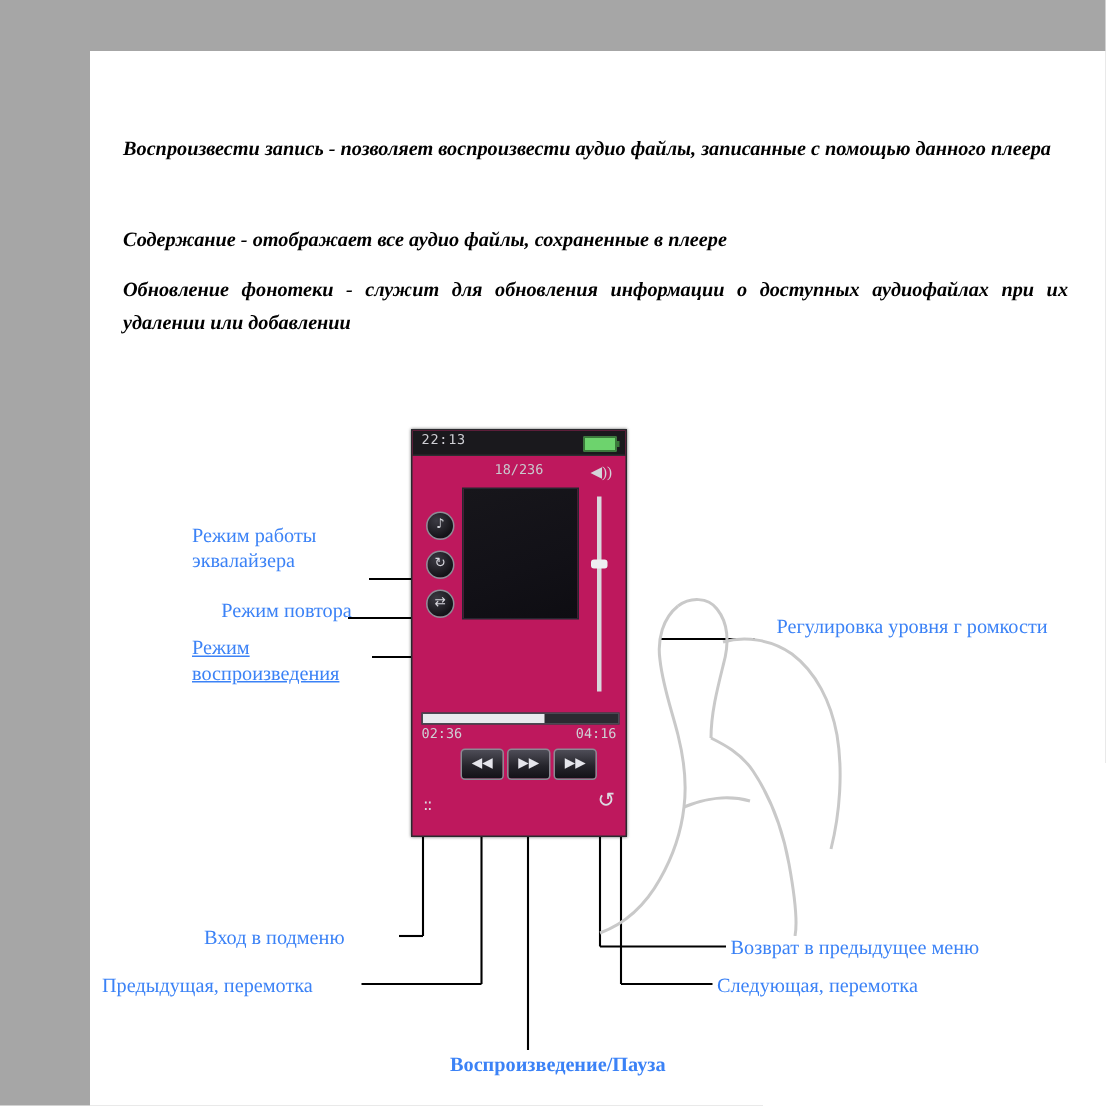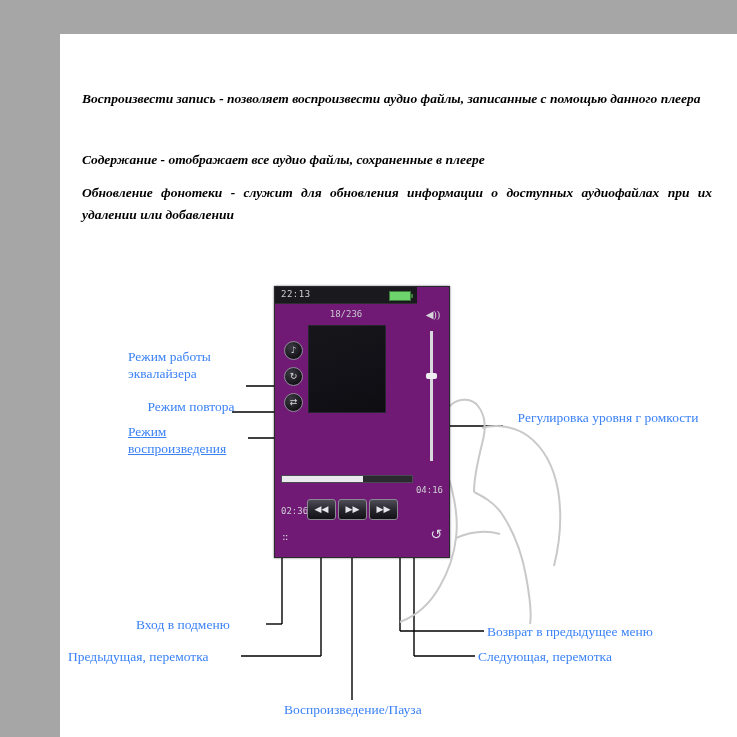--- a/index.html
+++ b/index.html
@@ -36,25 +36,24 @@
   .para.p2 { left: 22px; top: 115px; width: 630px; }
   .para.p3 { left: 22px; top: 148px; width: 630px; }
 
   
   #device {
     position: absolute;
     left: 214px;
     top: 252px;
     width: 142px;
     height: 270px;
-    background: #701a75;
+    background: #be185d;
     border: 1px solid #2a2a2e;
     box-shadow: 0 0 2px rgba(0,0,0,.6);
     overflow: hidden;
-    padding-left: 32px;
   }
   #screen-top {
     position: absolute;
     left: 0; top: 0; width: 142px; height: 16px;
     background: #1a191d;
     border-bottom: 1px solid #2e2d31;
   }
   #clock {
     position: absolute; left: 6px; top: 2px;
     font-family: "DejaVu Sans Mono", monospace;
@@ -123,21 +122,21 @@
     border: 1px solid #4a4953;
   }
   #progress-fill {
     position: absolute; left: 0; top: 0;
     height: 6px; width: 62%;
     background: #e9e9ee;
   }
   #time-elapsed {
     position: absolute; left: 6px; top: 198px;
     font-family: "DejaVu Sans Mono", monospace;
-    font-size: 9px; color: #cfcfd4; margin-top: 21px;
+    font-size: 9px; color: #cfcfd4;
   }
   #time-total {
     position: absolute; right: 6px; top: 198px;
     font-family: "DejaVu Sans Mono", monospace;
     font-size: 9px; color: #cfcfd4;
   }
   .t-btn {
     position: absolute;
     top: 212px;
     width: 27px; height: 19px;
@@ -180,21 +179,21 @@
     font-size: 13.5px;
     line-height: 17px;
     color: #3b82f6;
   }
   .lbl-eq       { left: 68px;  top: 314px; width: 120px; text-align: left; }
   .lbl-repeat   { left: 68px;  top: 364px; width: 126px; text-align: center; }
   .lbl-playmode { left: 68px;  top: 389px; width: 126px; text-align: left; text-decoration: underline; }
   .lbl-volume   { left: 448px; top: 375px; width: 200px; text-align: center; }
   .lbl-submenu  { left: 76px;  top: 582px; width: 190px; text-align: left; }
   .lbl-prev     { left: 8px;   top: 614px; width: 230px; text-align: left; }
-  .lbl-playpause{ left: 224px; top: 667px; width: 260px; text-align: left; }
+  .lbl-playpause{ left: 240px; top: 667px; width: 260px; text-align: left; font-weight: bold; }
   .lbl-next     { left: 418px; top: 614px; width: 270px; text-align: left; }
   .lbl-back     { left: 427px; top: 589px; width: 280px; text-align: left; }
 
   #leader-lines {
     position: absolute; left: 0; top: 0; width: 677px; height: 703px;
     pointer-events: none;
   }
 </style>
 </head>
 <body>

